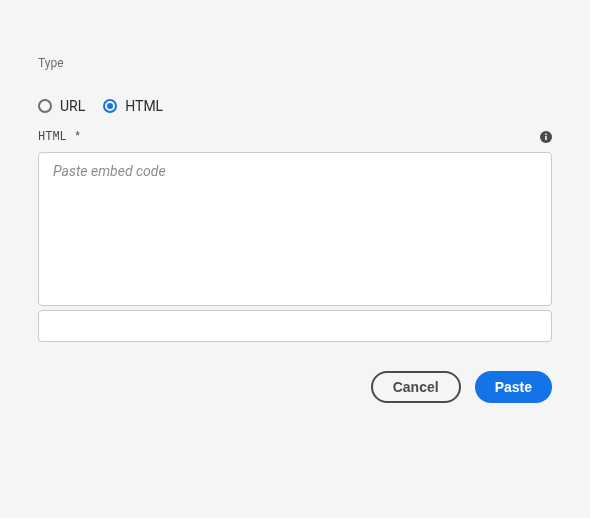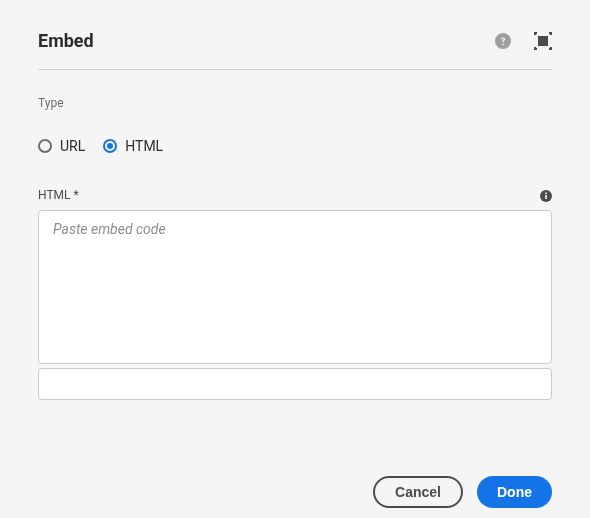--- a/index.html
+++ b/index.html
@@ -80,24 +80,25 @@
     height: 6px;
     background: #1473e6;
     border-radius: 50%;
   }
   .radio-label {
     font-size: 14px;
     color: #2c2c2c;
   }
   .label-row {
     display: flex;
-    align-items: flex-end;
+    align-items: center;
     justify-content: space-between;
-    margin-top: 34px;
+    margin-top: 16px;
     margin-bottom: 8px;
+    font-family: Liberation Mono, monospace;
   }
   .label-text {
     font-size: 12px;
     color: #4b4b4b;
   }
   .info-dot {
     width: 12px;
     height: 12px;
     display: flex;
     align-items: center;
@@ -129,21 +130,21 @@
     border-radius: 4px;
     padding: 0 12px;
     font-size: 14px;
     background: #ffffff;
     font-family: inherit;
   }
   .footer {
     display: flex;
     justify-content: flex-end;
     gap: 14px;
-    margin-top: 76px;
+    margin-top: 29px;
   }
   .btn {
     height: 32px;
     padding: 0 20px;
     border-radius: 16px;
     font-size: 14px;
     font-weight: 700;
     cursor: pointer;
     display: flex;
     align-items: center;
@@ -158,37 +159,20 @@
     background: #1473e6;
     border: none;
     color: #ffffff;
   }
 </style>
 </head>
 <body>
 
 <div class="dialog">
 
-  <div class="header">
-    <div class="title">Embed</div>
-    <div class="header-icons">
-      <span class="help-icon">
-        <svg width="18" height="18" viewBox="0 0 18 18" fill="none">
-          <circle cx="9" cy="9" r="8" fill="#9e9e9e"></circle>
-          <path d="M9 5.5c-1.1 0-2 .7-2 1.8h1.4c0-.5.3-.8.6-.8.4 0 .6.3.6.7 0 .4-.2.6-.6 1-.5.4-.7.8-.7 1.5v.2h1.4v-.2c0-.4.1-.6.6-1 .5-.4.8-.9.8-1.5 0-1-.8-1.7-2.1-1.7zM8.3 11.5h1.4V13H8.3v-1.5z" fill="#f5f5f5"></path>
-        </svg>
-      </span>
-      <span class="fullscreen-icon">
-        <svg width="18" height="18" viewBox="0 0 18 18" fill="none">
-          <path d="M1 3 L1 1 L3 1 M15 1 L17 1 L17 3 M17 15 L17 17 L15 17 M3 17 L1 17 L1 15" stroke="#4b4b4b" stroke-width="2" fill="none"></path>
-          <rect x="4" y="4" width="10" height="10" fill="#4b4b4b"></rect>
-        </svg>
-      </span>
-    </div>
-  </div>
 
   <div class="field-group">
     <div class="field-label">Type</div>
     <div class="radio-row">
       <div class="radio-item">
         <div class="radio-circle"></div>
         <span class="radio-label">URL</span>
       </div>
       <div class="radio-item">
         <div class="radio-circle checked"></div>
@@ -206,16 +190,16 @@
           <rect x="5.2" y="2.5" width="1.6" height="1.6" fill="#f5f5f5"></rect>
         </svg>
     </span>
   </div>
   <textarea class="textarea" placeholder="Paste embed code" style=""></textarea>
 
   <input type="text" class="text-input" value="" style="">
 
   <div class="footer">
     <button class="btn btn-cancel">Cancel</button>
-    <button class="btn btn-done">Done</button>
+    <button class="btn btn-done">Paste</button>
   </div>
 
 </div>
 
 </body></html>

